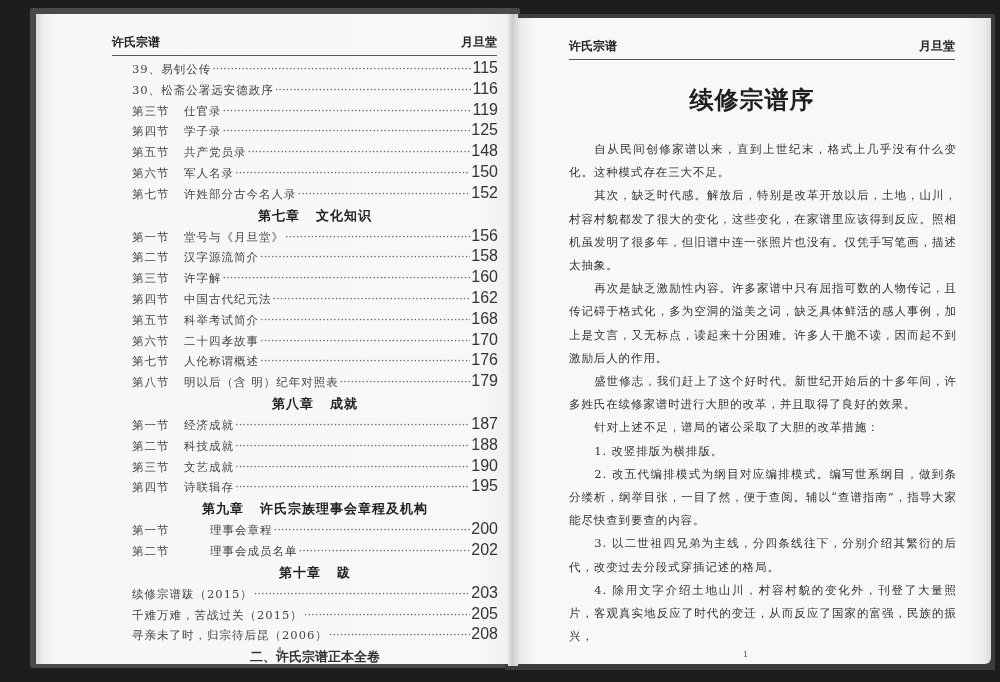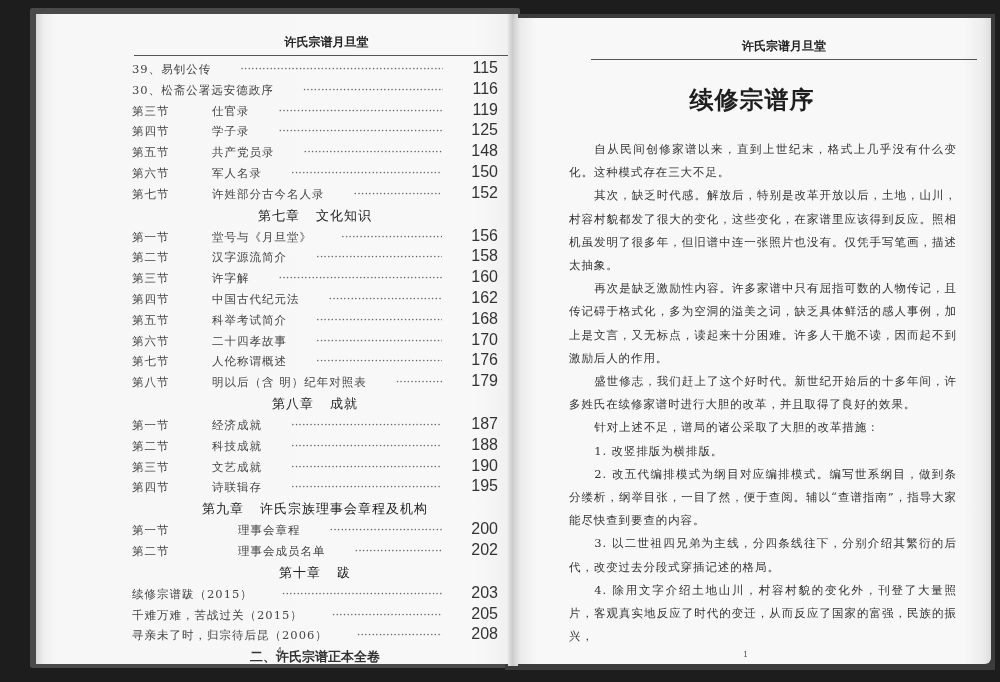--- a/index.html
+++ b/index.html
@@ -28,48 +28,48 @@
   .page-right {
     left: 513px; top: 18px; width: 478px; height: 646px;
     background: linear-gradient(to right, #d0d0d0 0px, #ececec 8px, #f8f8f8 24px, #f8f8f8 450px, #ededed 470px, #dcdcdc 478px);
     border-bottom-right-radius: 6px;
   }
   .spine-shadow {
     position: absolute; left: 508px; top: 14px; width: 10px; height: 652px;
     background: linear-gradient(to right, #e6e6e6, #c8c8c8 50%, #e2e2e2);
   }
   .running-header {
-    position: absolute; display: flex; justify-content: center; align-items: flex-end;
+    position: absolute; display: flex; justify-content: space-between; align-items: flex-end;
     font-family: "DejaVu Sans", "Liberation Sans", sans-serif;
     font-weight: bold; font-size: 12px; color: #222;
-    border-bottom: 1px solid #555; padding-bottom: 4px; margin-left: 22px;
+    border-bottom: 1px solid #555; padding-bottom: 4px;
   }
   .page-left .running-header { left: 76px; top: 20px; width: 385px; }
   .page-right .running-header { left: 56px; top: 20px; width: 386px; }
 
   
   .toc { position: absolute; left: 96px; top: 45px; width: 366px; }
   .toc-row {
     display: flex; align-items: baseline; height: 20.8px;
-    font-size: 11.5px; color: #444; letter-spacing: 1px; gap: 28px;
+    font-size: 11.5px; color: #444; letter-spacing: 1px;
   }
   .toc-row .sec { width: 52px; flex: none; }
   .toc-row .title { flex: none; white-space: nowrap; }
   .toc-row .dots {
     flex: 1; overflow: hidden; white-space: nowrap; color: #666;
     margin: 0 1px; letter-spacing: 0;
   }
   .toc-row .dots::before { content: "································································································································"; }
   .toc-row .pg {
     flex: none; font-family: "Liberation Sans", sans-serif; font-size: 16px; letter-spacing: 0; color: #333;
   }
   .toc-row.indent-big .sec { width: 52px; }
   .toc-row.indent-big .title { margin-left: 26px; }
   .toc-chapter {
-    height: 22px; text-align: center; font-weight: normal; font-size: 13px; color: #222;
+    height: 22px; text-align: center; font-weight: bold; font-size: 13px; color: #222;
     letter-spacing: 1px; line-height: 22px;
   }
   .toc-chapter span + span { margin-left: 16px; }
   .toc-part {
     height: 21px; text-align: center; font-weight: bold; font-size: 13px; color: #333; line-height: 21px;
   }
   .page-num {
     position: absolute; font-size: 8px; color: #555;
   }
 

